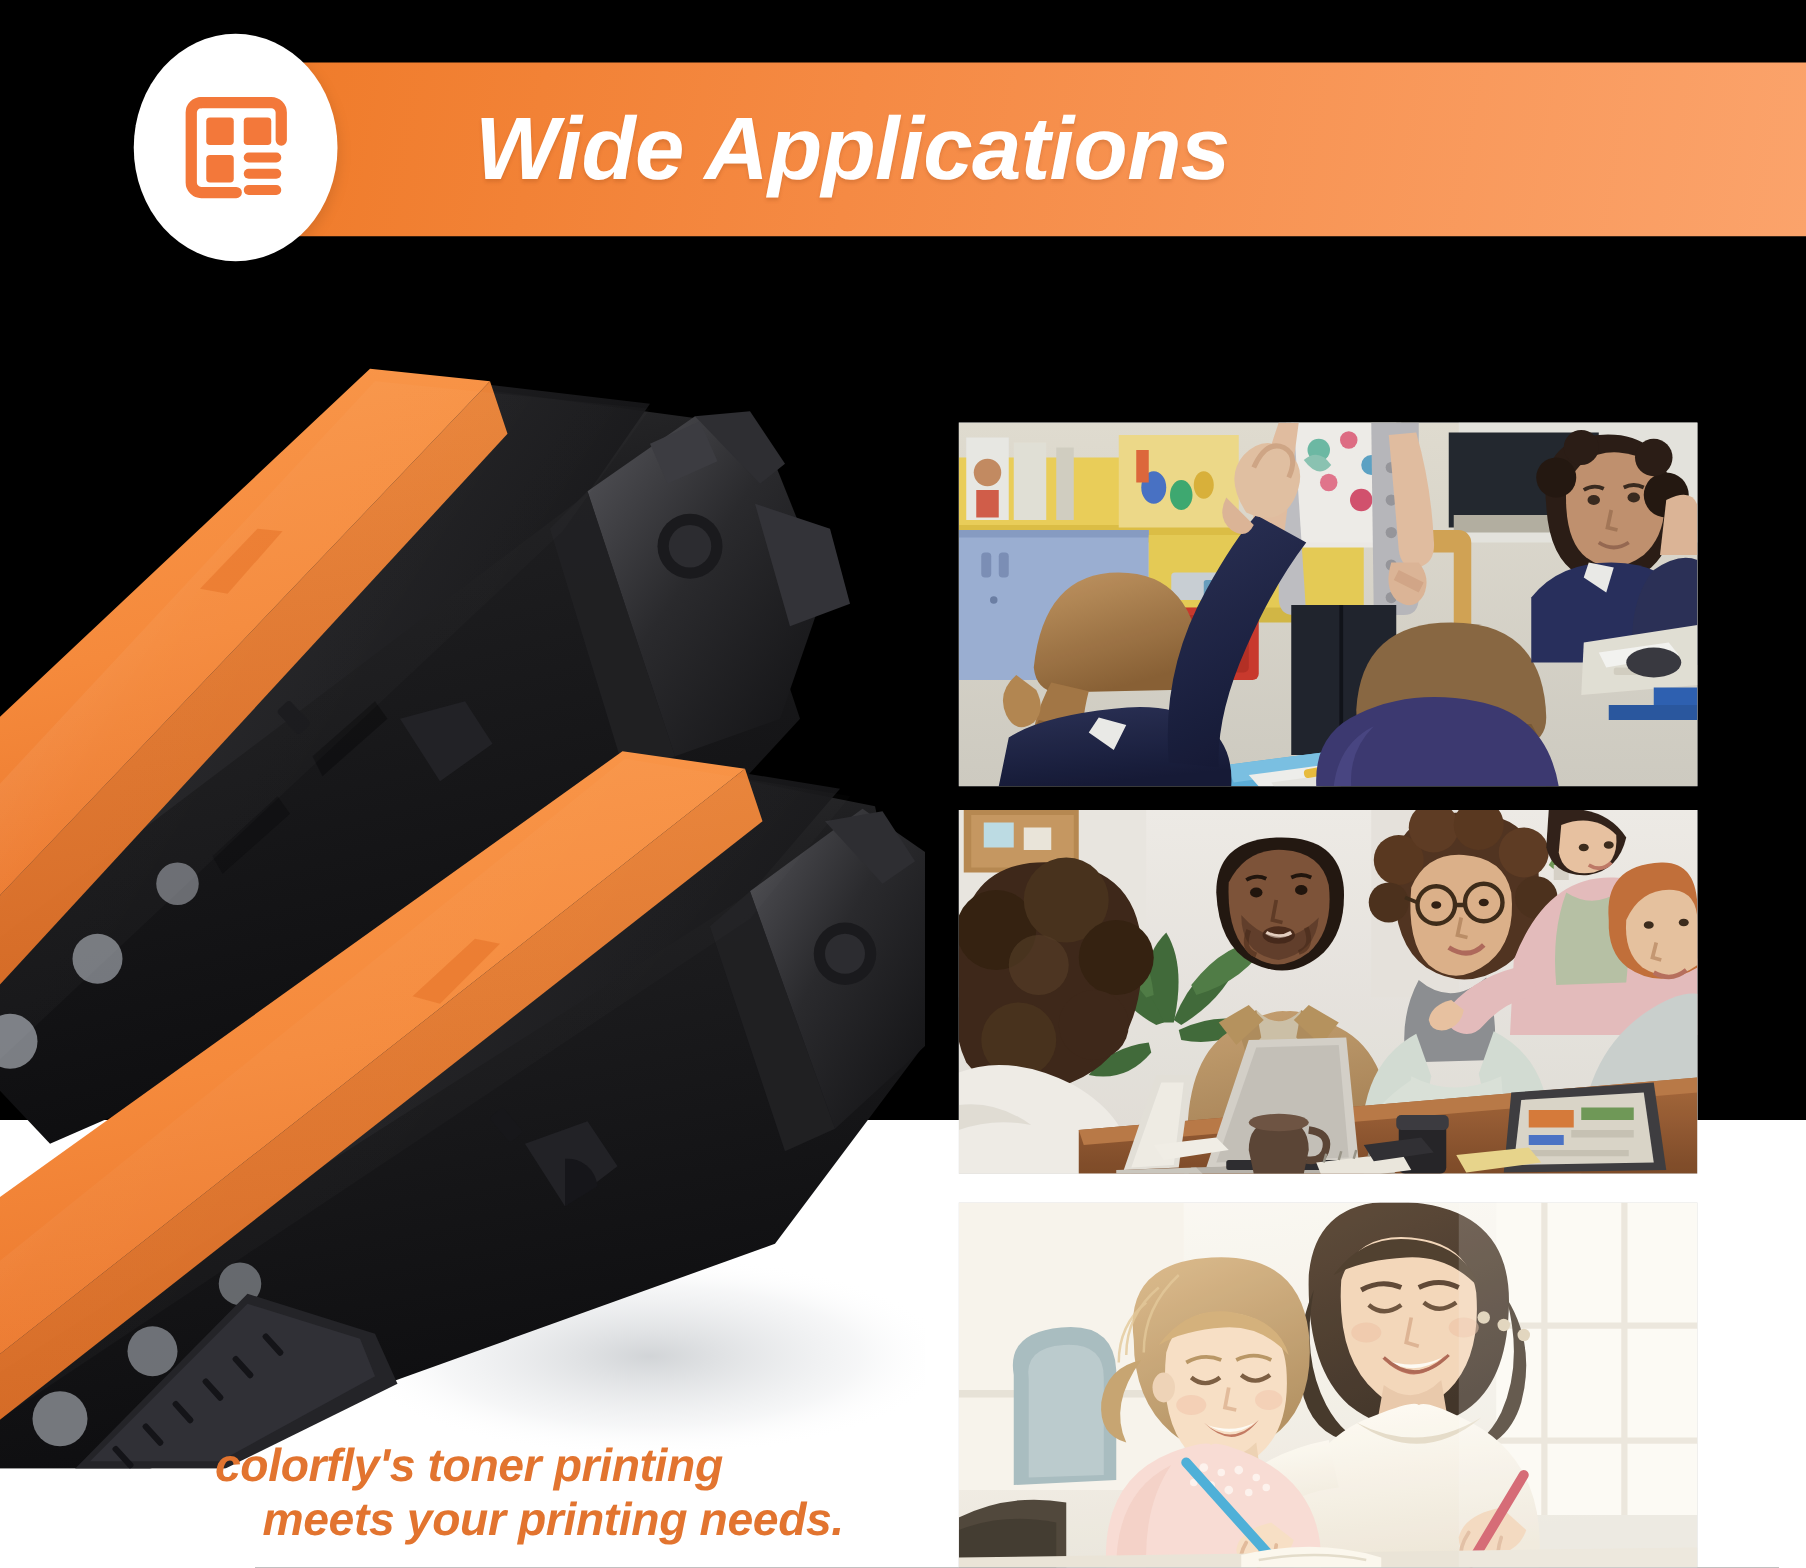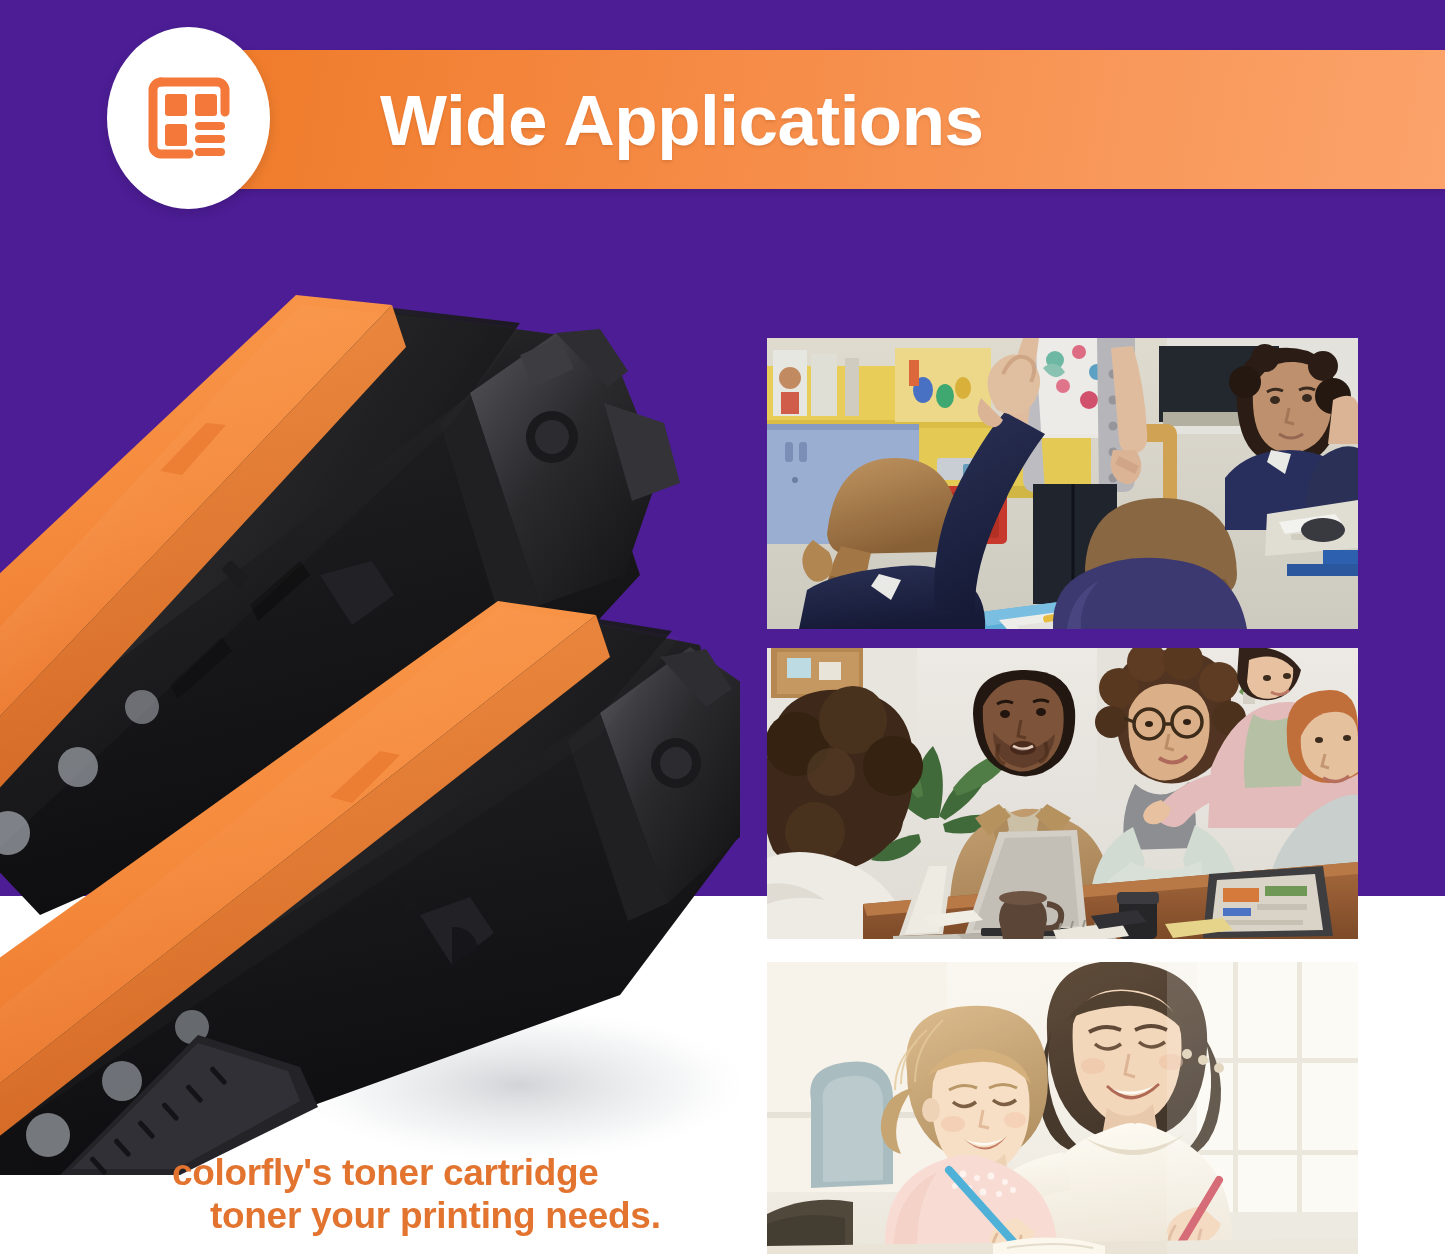--- a/index.html
+++ b/index.html
@@ -2,21 +2,21 @@
 <html><head>
 <meta charset="utf-8">
 <style>
   * { margin:0; padding:0; box-sizing:border-box; }
   html, body {
     width:1445px; height:1254px;
     background:#ffffff;
     font-family:"Liberation Sans", sans-serif;
     overflow:hidden;
   }
-  .page { position:relative; width:1445px; height:896px; background:#4c1d95; }
+  .page { position:relative; width:1445px; height:896px; background:#000000;font-style:italic; }
 
   
   .header { position:absolute; left:0; top:0; width:1445px; height:275px; }
 
   .banner {
     position:absolute; left:180px; top:50px;
     width:1265px; height:139px;
     background:linear-gradient(100deg,#ef7a28 0%,#f58a44 40%,#fba36b 100%);
     box-shadow:0 3px 6px rgba(0,0,0,.12);
   }
@@ -218,22 +218,22 @@
 
         <path d="M420 640 L470 622 L494 658 L452 690 Z" fill="#222226"></path>
         <path d="M452 652 a24 24 0 0 1 26 22 L452 690 Z" fill="#16161a"></path>
 
         <path d="M-120 830 L500 332 L680 362 L600 460 L-60 900 Z" fill="url(#sheen)"></path>
       </g>
     </svg>
   </div>
 
   <div class="tagline">
-    <span>colorfly's toner cartridge</span>
-    <span class="l2">toner your printing needs.</span>
+    <span>colorfly's toner printing</span>
+    <span class="l2">meets your printing needs.</span>
   </div>
 
   <div class="photos">
 
     <div class="photo p1">
       <svg viewBox="0 0 591 291" preserveAspectRatio="xMidYMid slice">
         <defs>
           <linearGradient id="c1wall" x1="0" y1="0" x2="0" y2="1">
             <stop offset="0%" stop-color="#e7e3d6"></stop>
               <stop offset="100%" stop-color="#d5d2c6"></stop>

